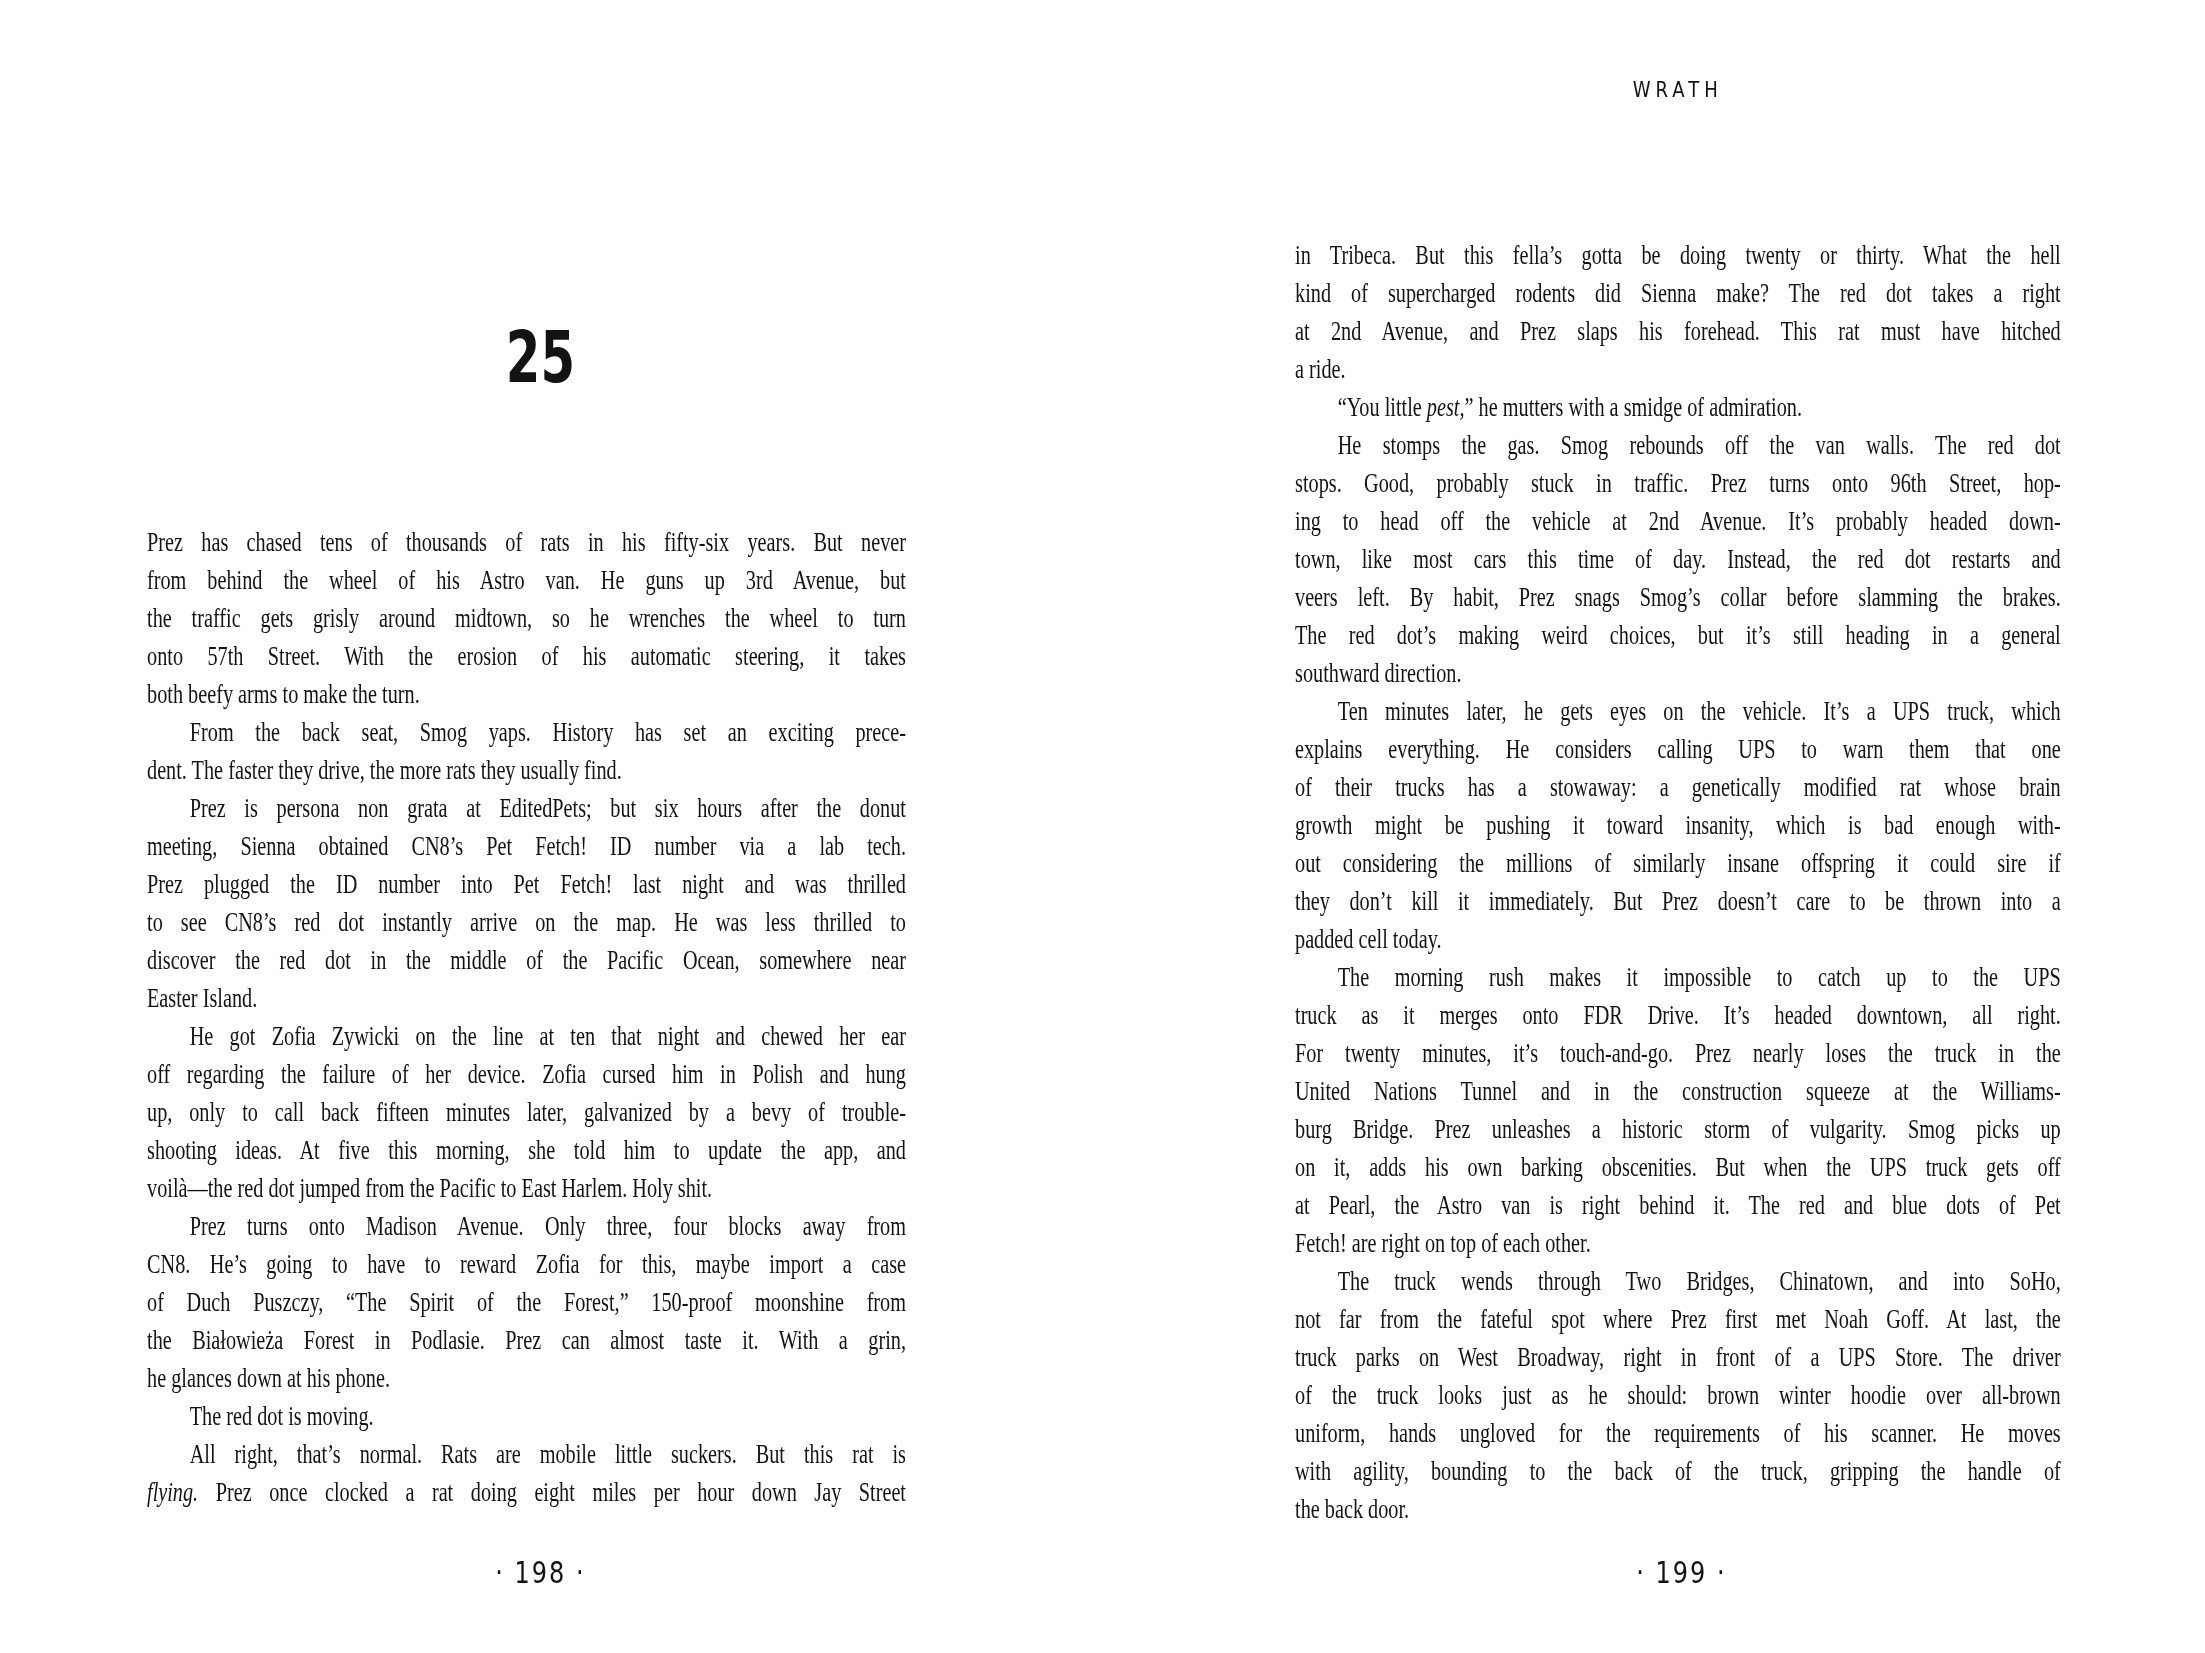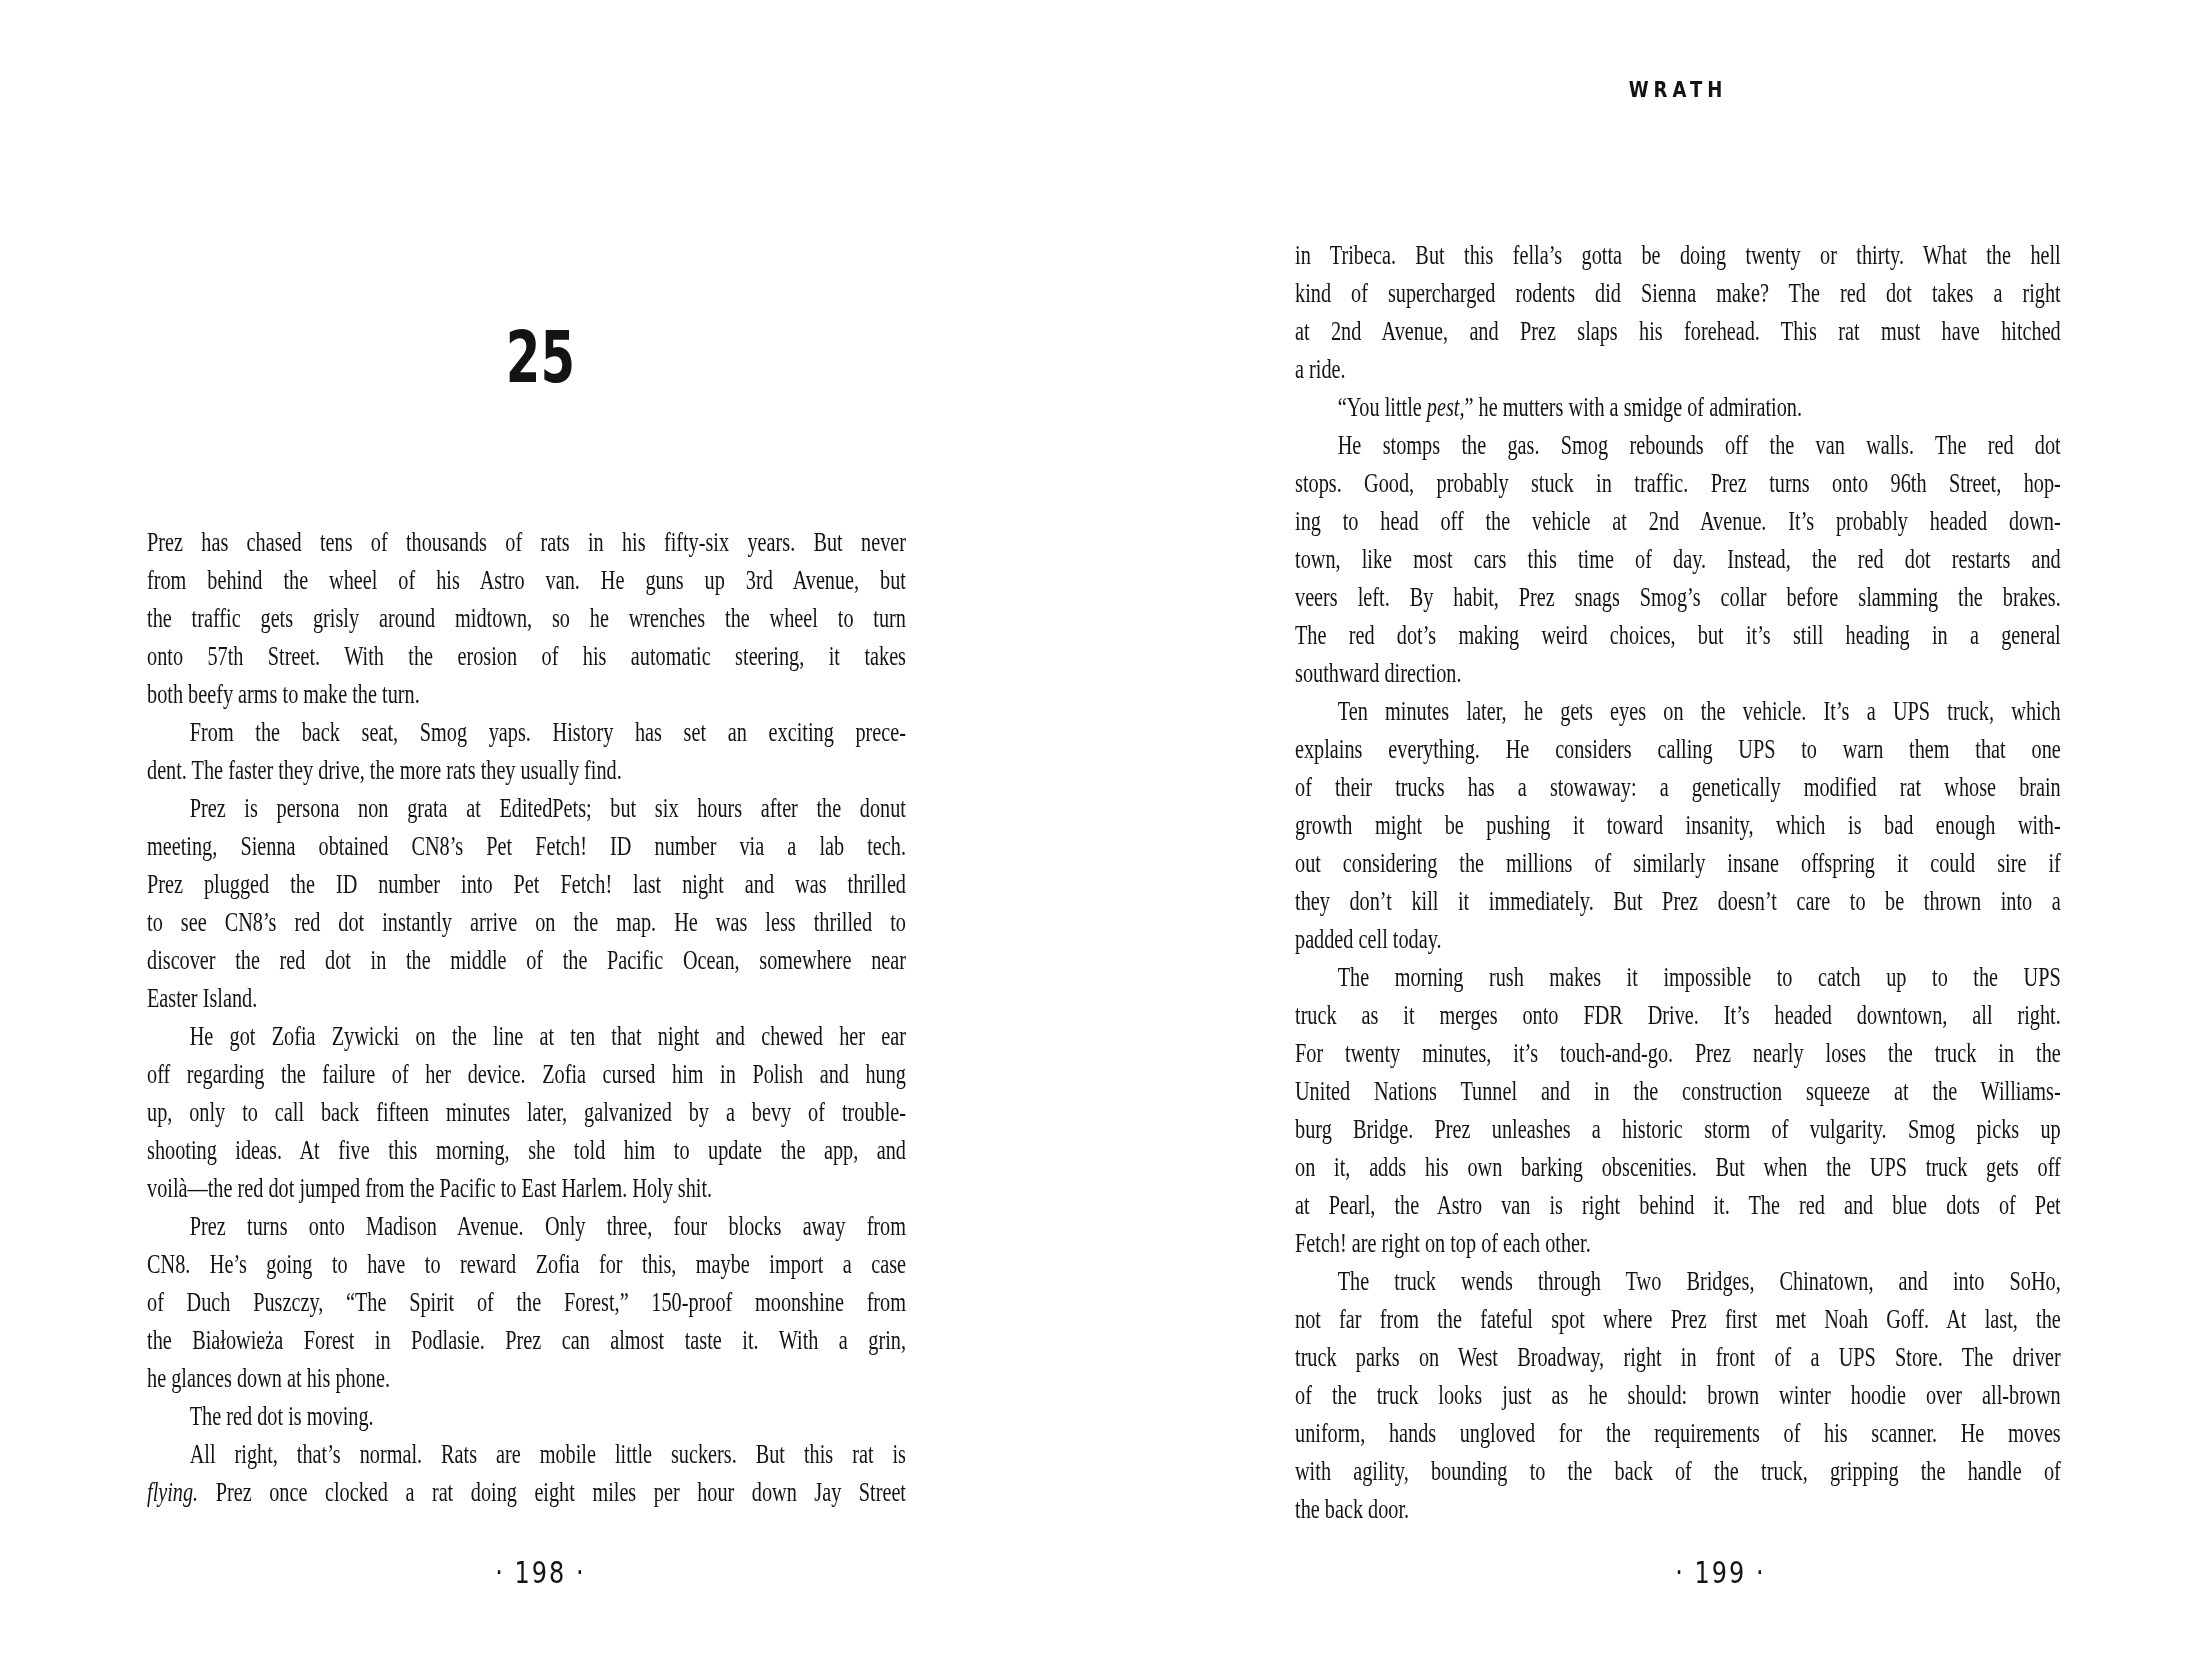--- a/index.html
+++ b/index.html
@@ -4,40 +4,40 @@
 <style>
   html,body{margin:0;padding:0;background:#ffffff;}
   #spread{position:relative;width:2205px;height:1654px;background:#ffffff;overflow:hidden;
           font-family:"Liberation Serif",serif;color:#131313;}
   
   .chapter-num{position:absolute;left:161px;top:322px;width:759px;text-align:center;
                font-family:"DejaVu Sans",sans-serif;font-weight:800;font-size:71px;line-height:71px;}
   .chapter-num>span{display:inline-block;transform:scaleX(0.70);transform-origin:center;}
   
   .running-header{position:absolute;left:1295px;top:78px;width:766px;text-align:center;
-                  font-family:"DejaVu Sans",sans-serif;font-weight:700;font-size:22px;line-height:24px;}
+                  font-family:"DejaVu Sans",sans-serif;font-weight:400;font-size:22px;line-height:24px;}
   .running-header>span{display:inline-block;transform:scaleX(0.82);transform-origin:center;letter-spacing:6px;}
   
   .body-col{position:absolute;overflow:visible;margin-top:36px;}
   .body-inner{transform:scaleX(0.75);transform-origin:left top;}
   .line{white-space:nowrap;height:38px;line-height:38px;font-size:27px;
         text-align:justify;text-align-last:justify;}
   .line.end{text-align-last:left;}
   .line.indent{padding-left:57px;}
   .line i{font-style:italic;}
   #left-body{left:147px;top:487px;width:759px;}
   #left-body .body-inner{width:1012px;}
   #right-body{left:1295px;top:200px;width:766px;}
   #right-body .body-inner{width:1021px;}
   
   .page-num{position:absolute;top:1557px;text-align:center;
             font-family:"DejaVu Sans",sans-serif;font-weight:400;font-size:30px;line-height:32px;}
   .page-num>span{display:inline-block;transform:scaleX(0.80);transform-origin:center;letter-spacing:2.5px;}
   #left-pagenum{left:161px;width:759px;}
-  #right-pagenum{left:1337px;width:766px;}
+  #right-pagenum{left:1298px;width:766px;}
 </style>
 </head>
 <body>
 
 <div id="spread">
 
   <div>
     <div class="chapter-num">
       <span>25</span>
     </div>

